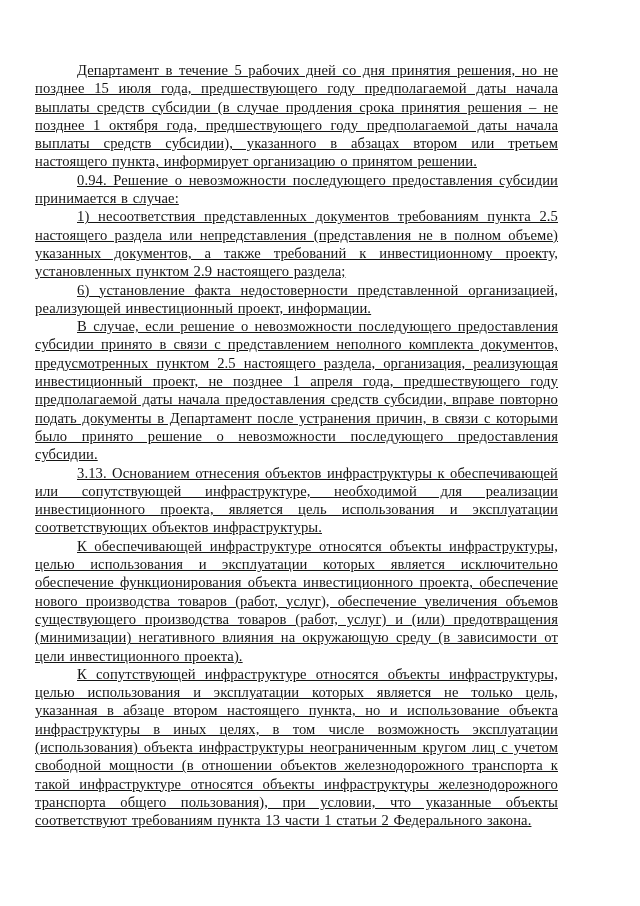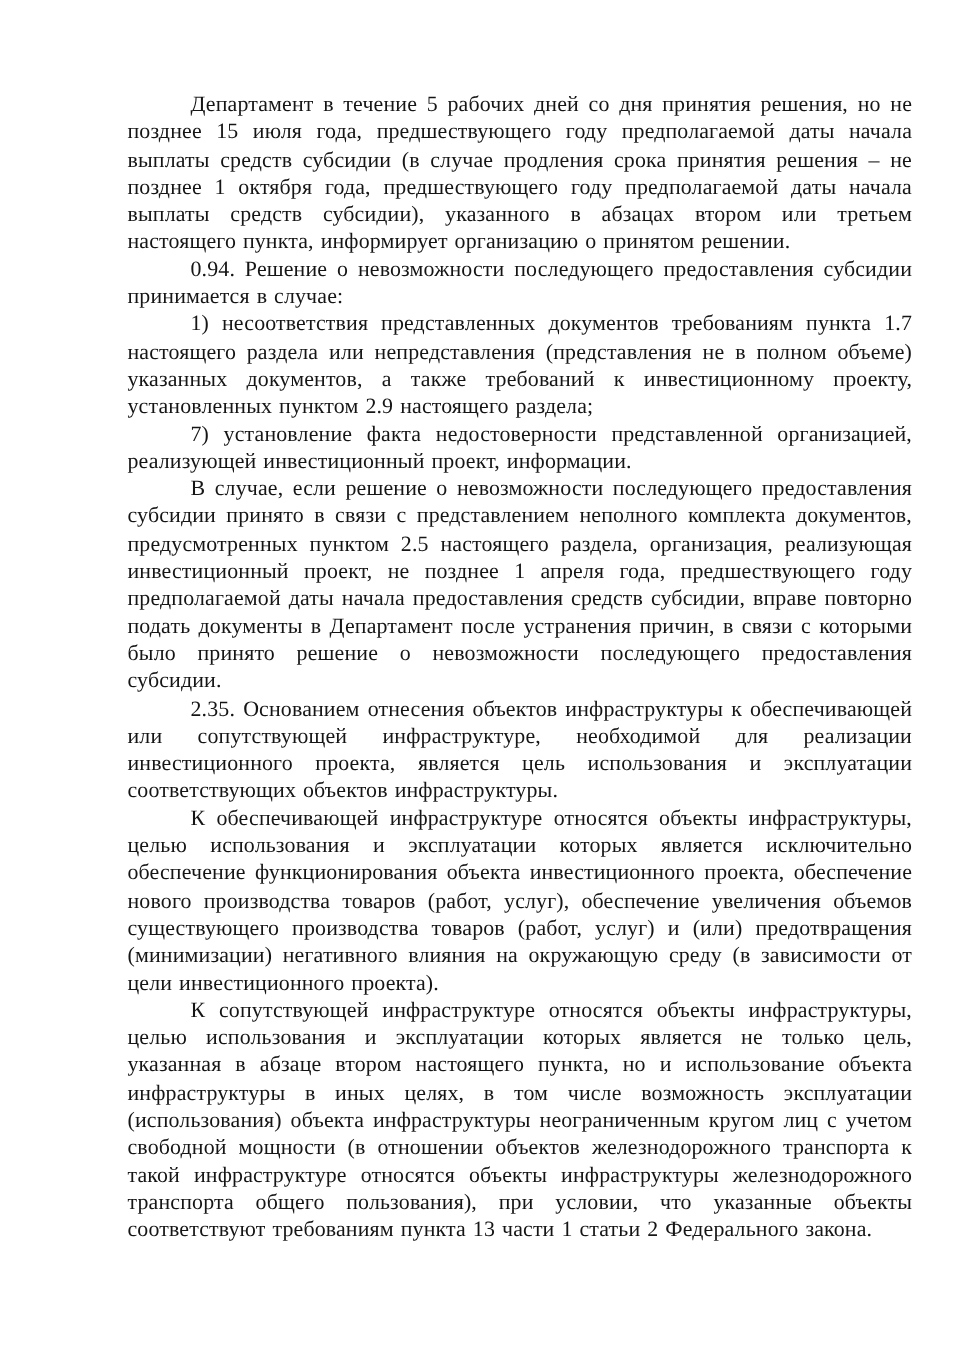--- a/index.html
+++ b/index.html
@@ -11,22 +11,23 @@
   body {
     width: 640px;
     height: 906px;
     overflow: hidden;
     font-family: "Liberation Serif", serif;
     color: #151515;
   }
   .page {
     width: 640px;
     height: 906px;
-    padding: 61px 32px 20px 85px;
+    padding: 61px 32px 20px 35px;
     background: #ffffff;
+    text-decoration: underline;
   }
   .text-block {
     width: 523px;
   }
   .para {
     margin: 0;
     font-size: 14.6px;
     line-height: 18.3px;
     text-align: justify;
     text-indent: 42px;
@@ -34,20 +35,20 @@
     letter-spacing: 0.1px;
   }
 </style>
 </head>
 <body>
 
 <div class="page">
   <div class="text-block">
     <p class="para">Департамент в течение 5 рабочих дней со дня принятия решения, но не позднее 15 июля года, предшествующего году предполагаемой даты начала выплаты средств субсидии (в случае продления срока принятия решения – не позднее 1 октября года, предшествующего году предполагаемой даты начала выплаты средств субсидии), указанного в абзацах втором или третьем настоящего пункта, информирует организацию о принятом решении.</p>
     <p class="para">0.94. Решение о невозможности последующего предоставления субсидии принимается в случае:</p>
-    <p class="para">1) несоответствия представленных документов требованиям пункта 1.7 настоящего раздела или непредставления (представления не в полном объеме) указанных документов, а также требований к инвестиционному проекту, установленных пунктом 2.9 настоящего раздела;</p>
-    <p class="para">7) установление факта недостоверности представленной организацией, реализующей инвестиционный проект, информации.</p>
+    <p class="para">1) несоответствия представленных документов требованиям пункта 2.5 настоящего раздела или непредставления (представления не в полном объеме) указанных документов, а также требований к инвестиционному проекту, установленных пунктом 2.9 настоящего раздела;</p>
+    <p class="para">6) установление факта недостоверности представленной организацией, реализующей инвестиционный проект, информации.</p>
     <p class="para">В случае, если решение о невозможности последующего предоставления субсидии принято в связи с представлением неполного комплекта документов, предусмотренных пунктом 2.5 настоящего раздела, организация, реализующая инвестиционный проект, не позднее 1 апреля года, предшествующего году предполагаемой даты начала предоставления средств субсидии, вправе повторно подать документы в Департамент после устранения причин, в связи с которыми было принято решение о невозможности последующего предоставления субсидии.</p>
-    <p class="para">2.35. Основанием отнесения объектов инфраструктуры к обеспечивающей или сопутствующей инфраструктуре, необходимой для реализации инвестиционного проекта, является цель использования и эксплуатации соответствующих объектов инфраструктуры.</p>
+    <p class="para">3.13. Основанием отнесения объектов инфраструктуры к обеспечивающей или сопутствующей инфраструктуре, необходимой для реализации инвестиционного проекта, является цель использования и эксплуатации соответствующих объектов инфраструктуры.</p>
     <p class="para">К обеспечивающей инфраструктуре относятся объекты инфраструктуры, целью использования и эксплуатации которых является исключительно обеспечение функционирования объекта инвестиционного проекта, обеспечение нового производства товаров (работ, услуг), обеспечение увеличения объемов существующего производства товаров (работ, услуг) и (или) предотвращения (минимизации) негативного влияния на окружающую среду (в зависимости от цели инвестиционного проекта).</p>
     <p class="para">К сопутствующей инфраструктуре относятся объекты инфраструктуры, целью использования и эксплуатации которых является не только цель, указанная в абзаце втором настоящего пункта, но и использование объекта инфраструктуры в иных целях, в том числе возможность эксплуатации (использования) объекта инфраструктуры неограниченным кругом лиц с учетом свободной мощности (в отношении объектов железнодорожного транспорта к такой инфраструктуре относятся объекты инфраструктуры железнодорожного транспорта общего пользования), при условии, что указанные объекты соответствуют требованиям пункта 13 части 1 статьи 2 Федерального закона.</p>
   </div>
 </div>
 
 </body></html>

